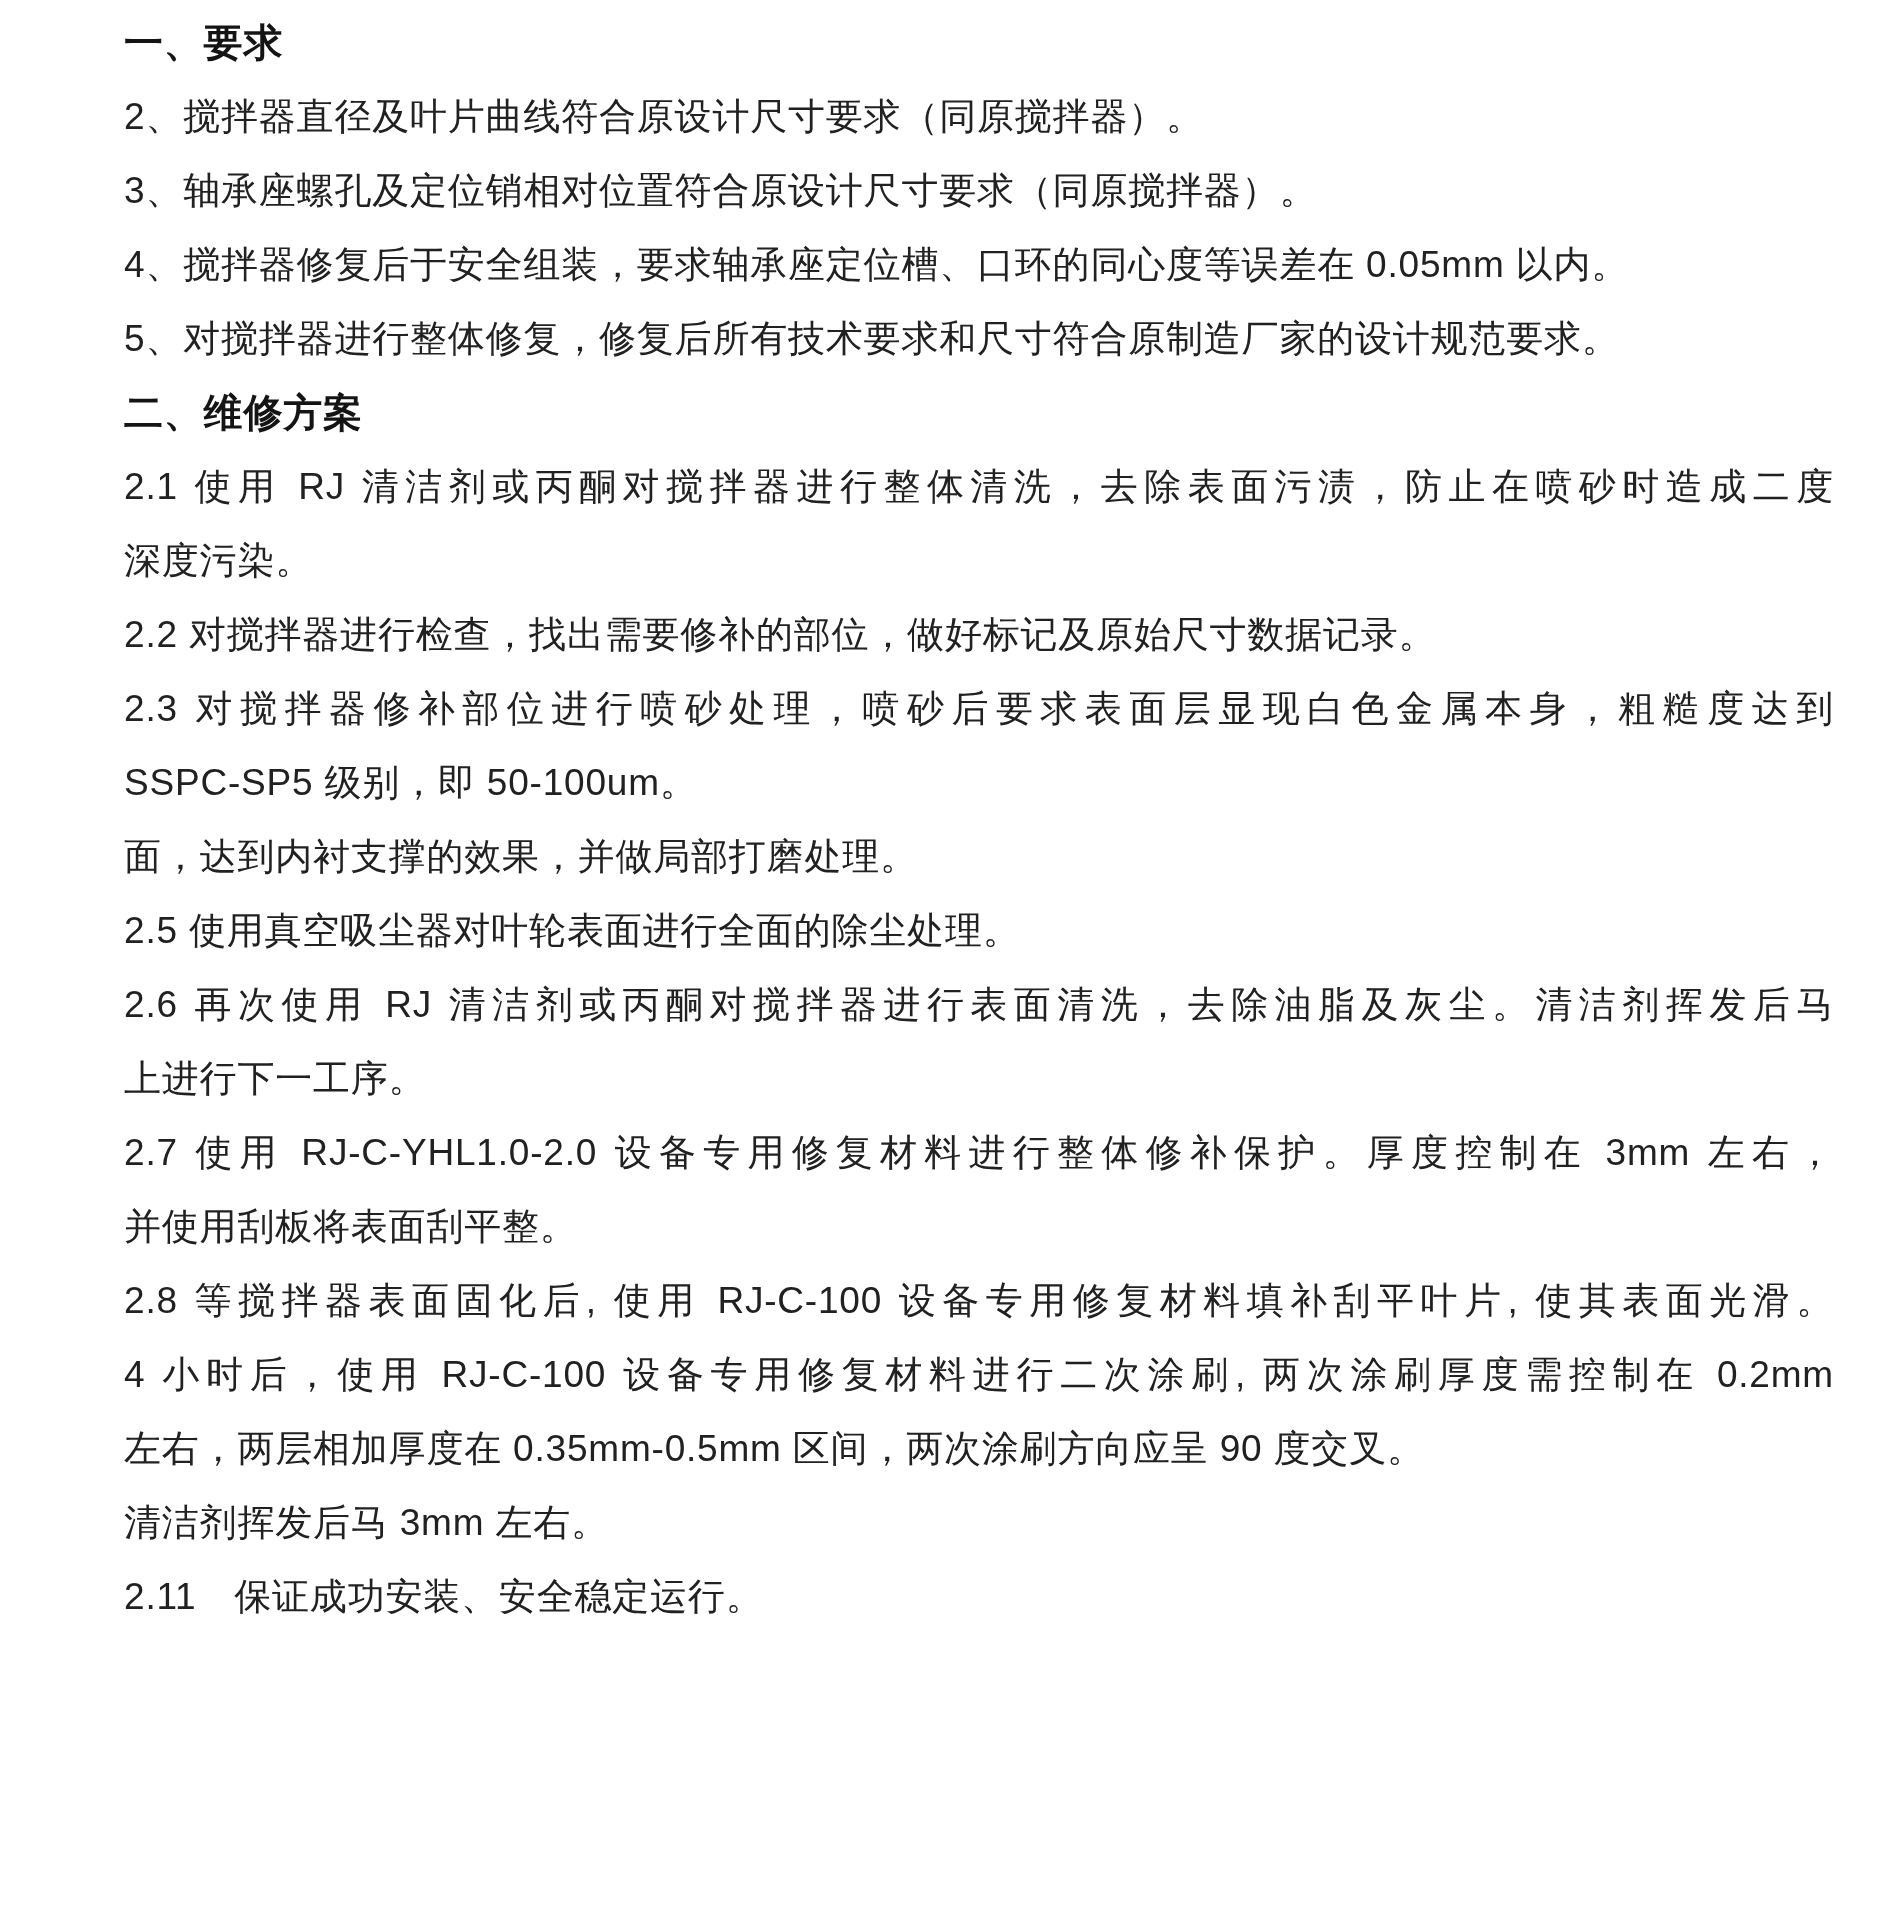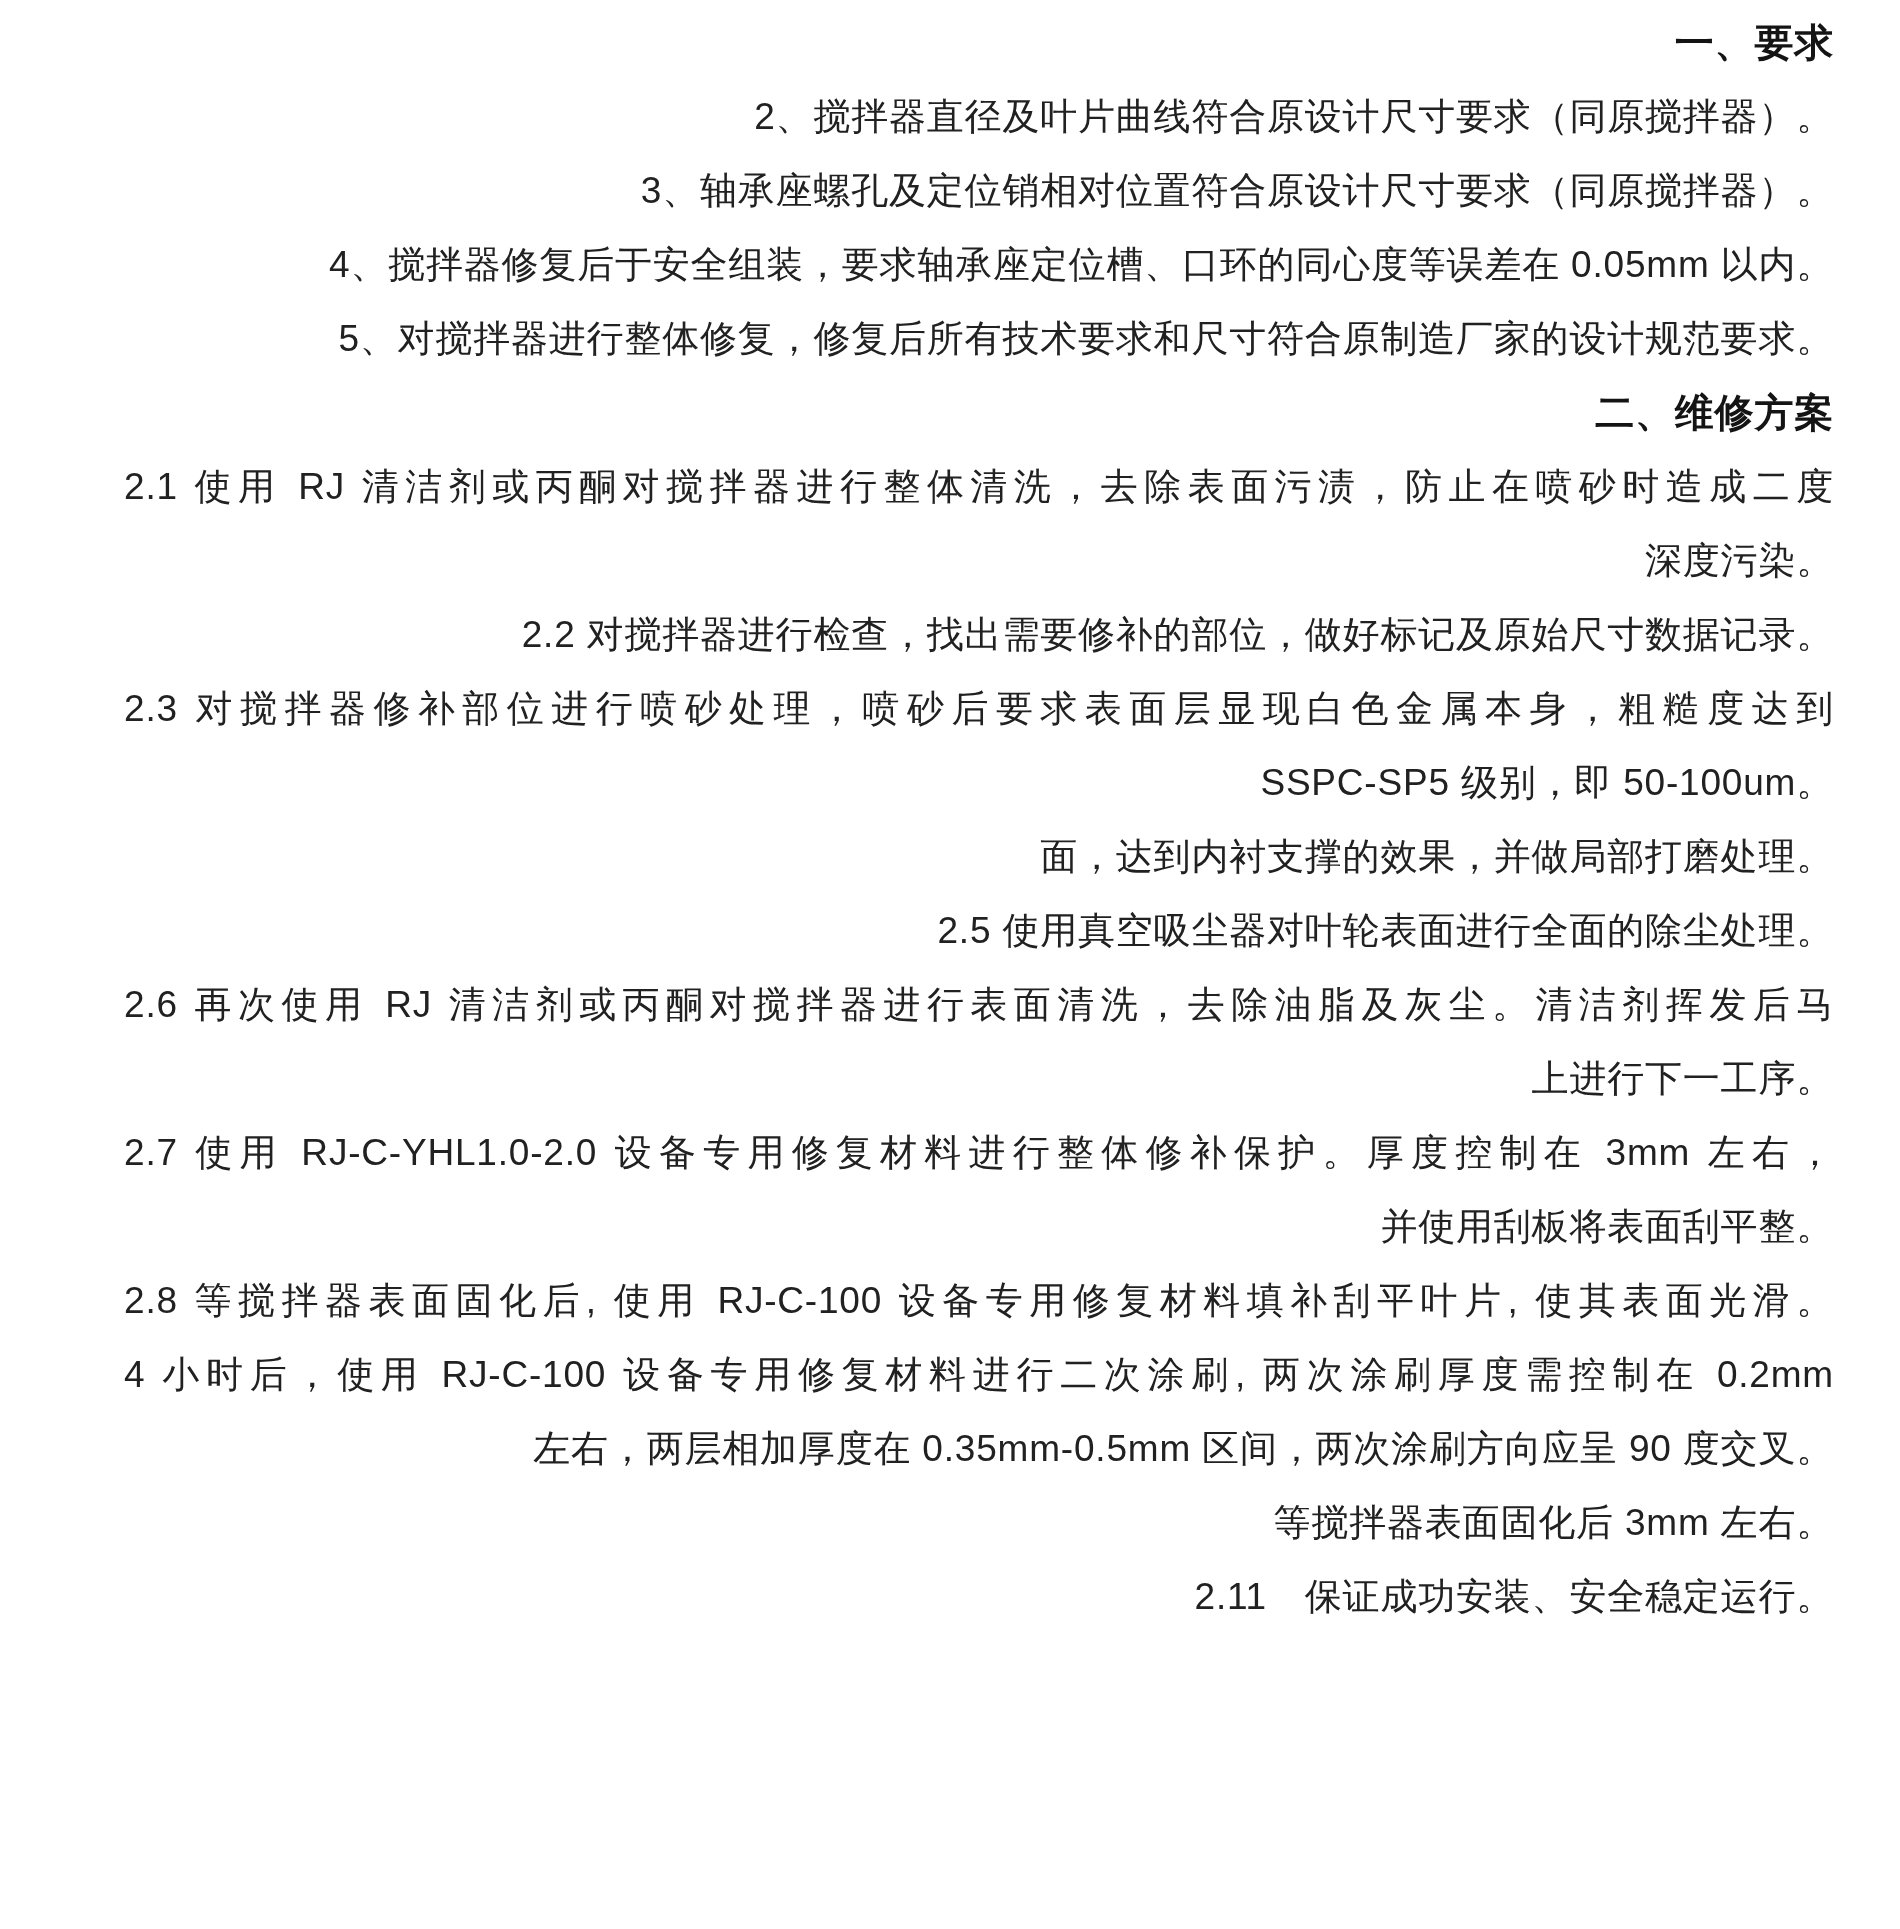--- a/index.html
+++ b/index.html
@@ -20,21 +20,20 @@
     height: 1929px;
     padding: 6.1px 67px 0 124px;
   }
   .line {
     height: 74px;
     line-height: 74px;
     font-size: 37px;
     letter-spacing: 0.8px;
     white-space: nowrap;
     overflow: visible;
-    text-align: right;
   }
   
   .line.j {
     white-space: normal;
     text-align: justify;
     text-align-last: justify;
     text-justify: inter-character;
   }
   
   .line.h {
@@ -60,16 +59,16 @@
   <div class="line">SSPC-SP5 级别，即 50-100um。</div>
   <div class="line">面，达到内衬支撑的效果，并做局部打磨处理。</div>
   <div class="line">2.5 使用真空吸尘器对叶轮表面进行全面的除尘处理。</div>
   <div class="line j">2.6 再次使用 RJ 清洁剂或丙酮对搅拌器进行表面清洗，去除油脂及灰尘。清洁剂挥发后马</div>
   <div class="line">上进行下一工序。</div>
   <div class="line j">2.7 使用 RJ-C-YHL1.0-2.0 设备专用修复材料进行整体修补保护。厚度控制在 3mm 左右，</div>
   <div class="line">并使用刮板将表面刮平整。</div>
   <div class="line j">2.8 等搅拌器表面固化后, 使用 RJ-C-100 设备专用修复材料填补刮平叶片, 使其表面光滑。</div>
   <div class="line j">4 小时后，使用 RJ-C-100 设备专用修复材料进行二次涂刷, 两次涂刷厚度需控制在 0.2mm</div>
   <div class="line">左右，两层相加厚度在 0.35mm-0.5mm 区间，两次涂刷方向应呈 90 度交叉。</div>
-  <div class="line">等搅拌器表面固化后 3mm 左右。</div>
+  <div class="line">清洁剂挥发后马 3mm 左右。</div>
   <div class="line">2.11　保证成功安装、安全稳定运行。</div>
 </div>
 
 
 </body></html>

